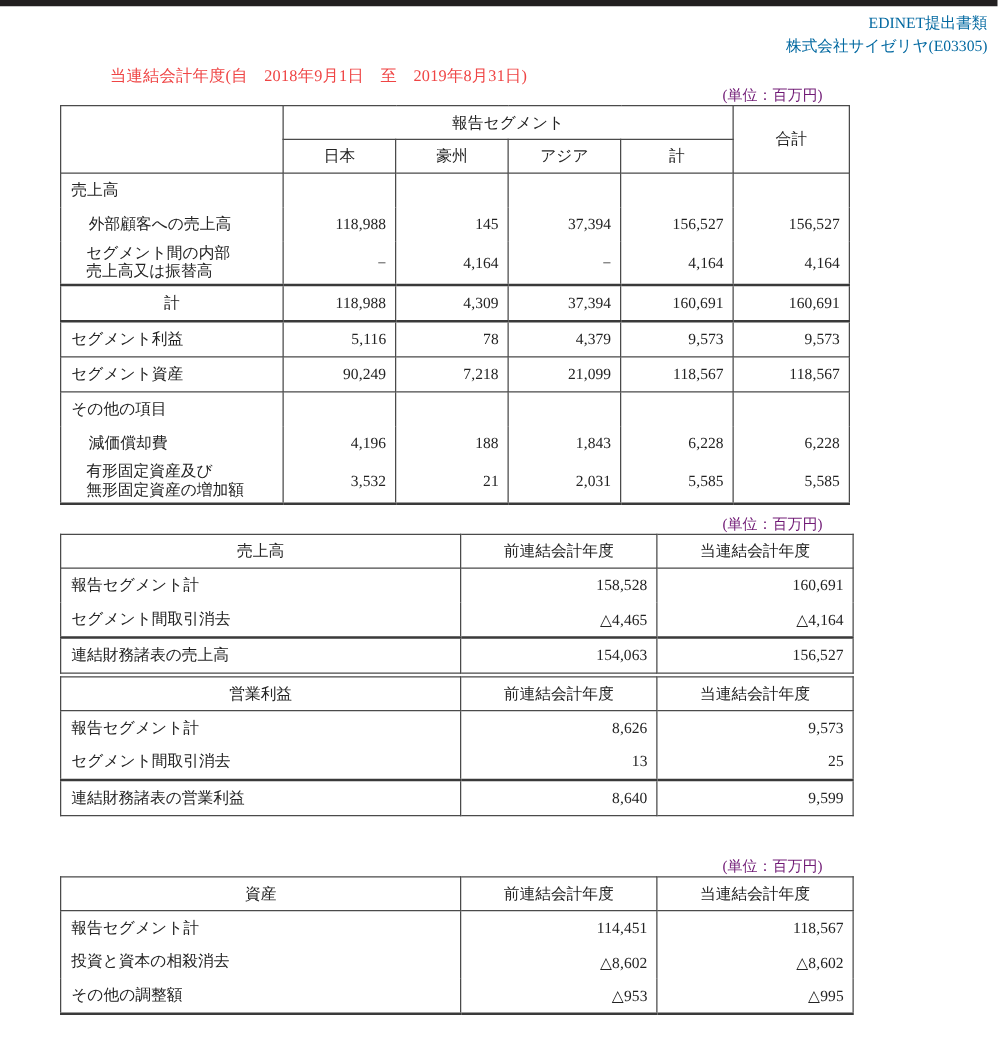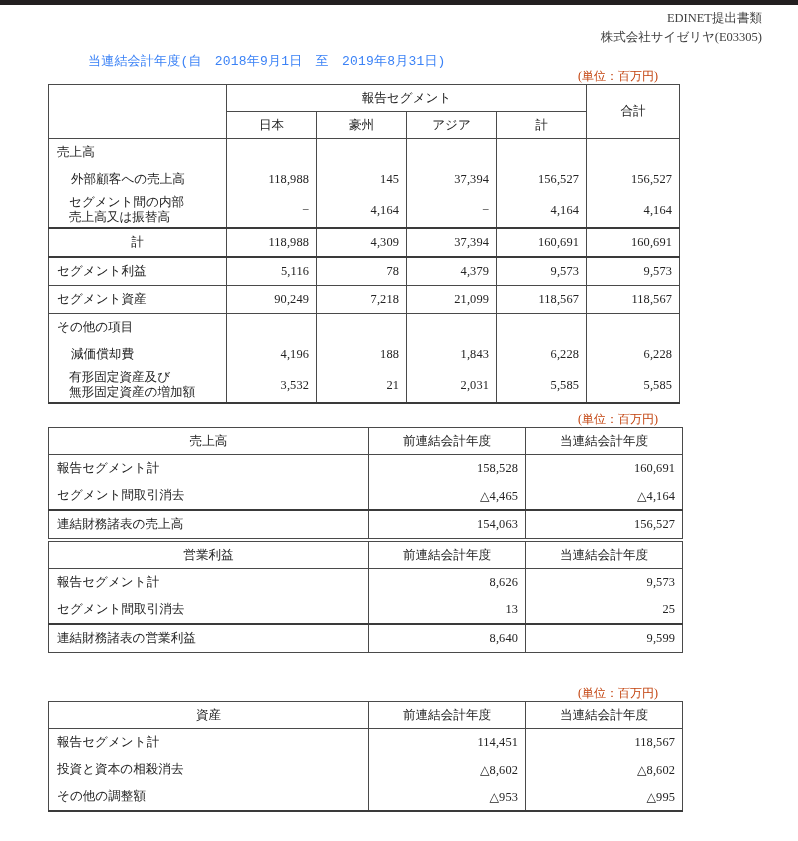--- a/index.html
+++ b/index.html
@@ -26,46 +26,45 @@
     position: absolute;
     top: 0; left: 0;
     width: 798px;
     height: 841px;
   }
 
   
   .doc-header {
     position: absolute;
     top: 9px;
-    right: 36px;
+    right: 8px;
     text-align: right;
     line-height: 19px;
     font-size: 12.5px;
-    color: #404040;
+    color: #0369a1;
   }
   .doc-header div { white-space: nowrap; }
 
   
   .period-title {
     position: absolute;
     top: 52px;
     left: 88px;
     font-size: 13px;
     letter-spacing: 0.2px;
     white-space: nowrap;
-    color: #3b82f6;
-    font-family: Liberation Mono, monospace;
+    color: #ef4444;
   }
 
   
   .unit {
     position: absolute;
     font-size: 12px;
     white-space: nowrap;
-    color: #c2410c;
+    color: #701a75;
   }
 
   
   .section-heading {
     position: absolute;
     font-size: 12.6px;
     white-space: nowrap;
     color: #232323;
     letter-spacing: -0.1px;
   }

